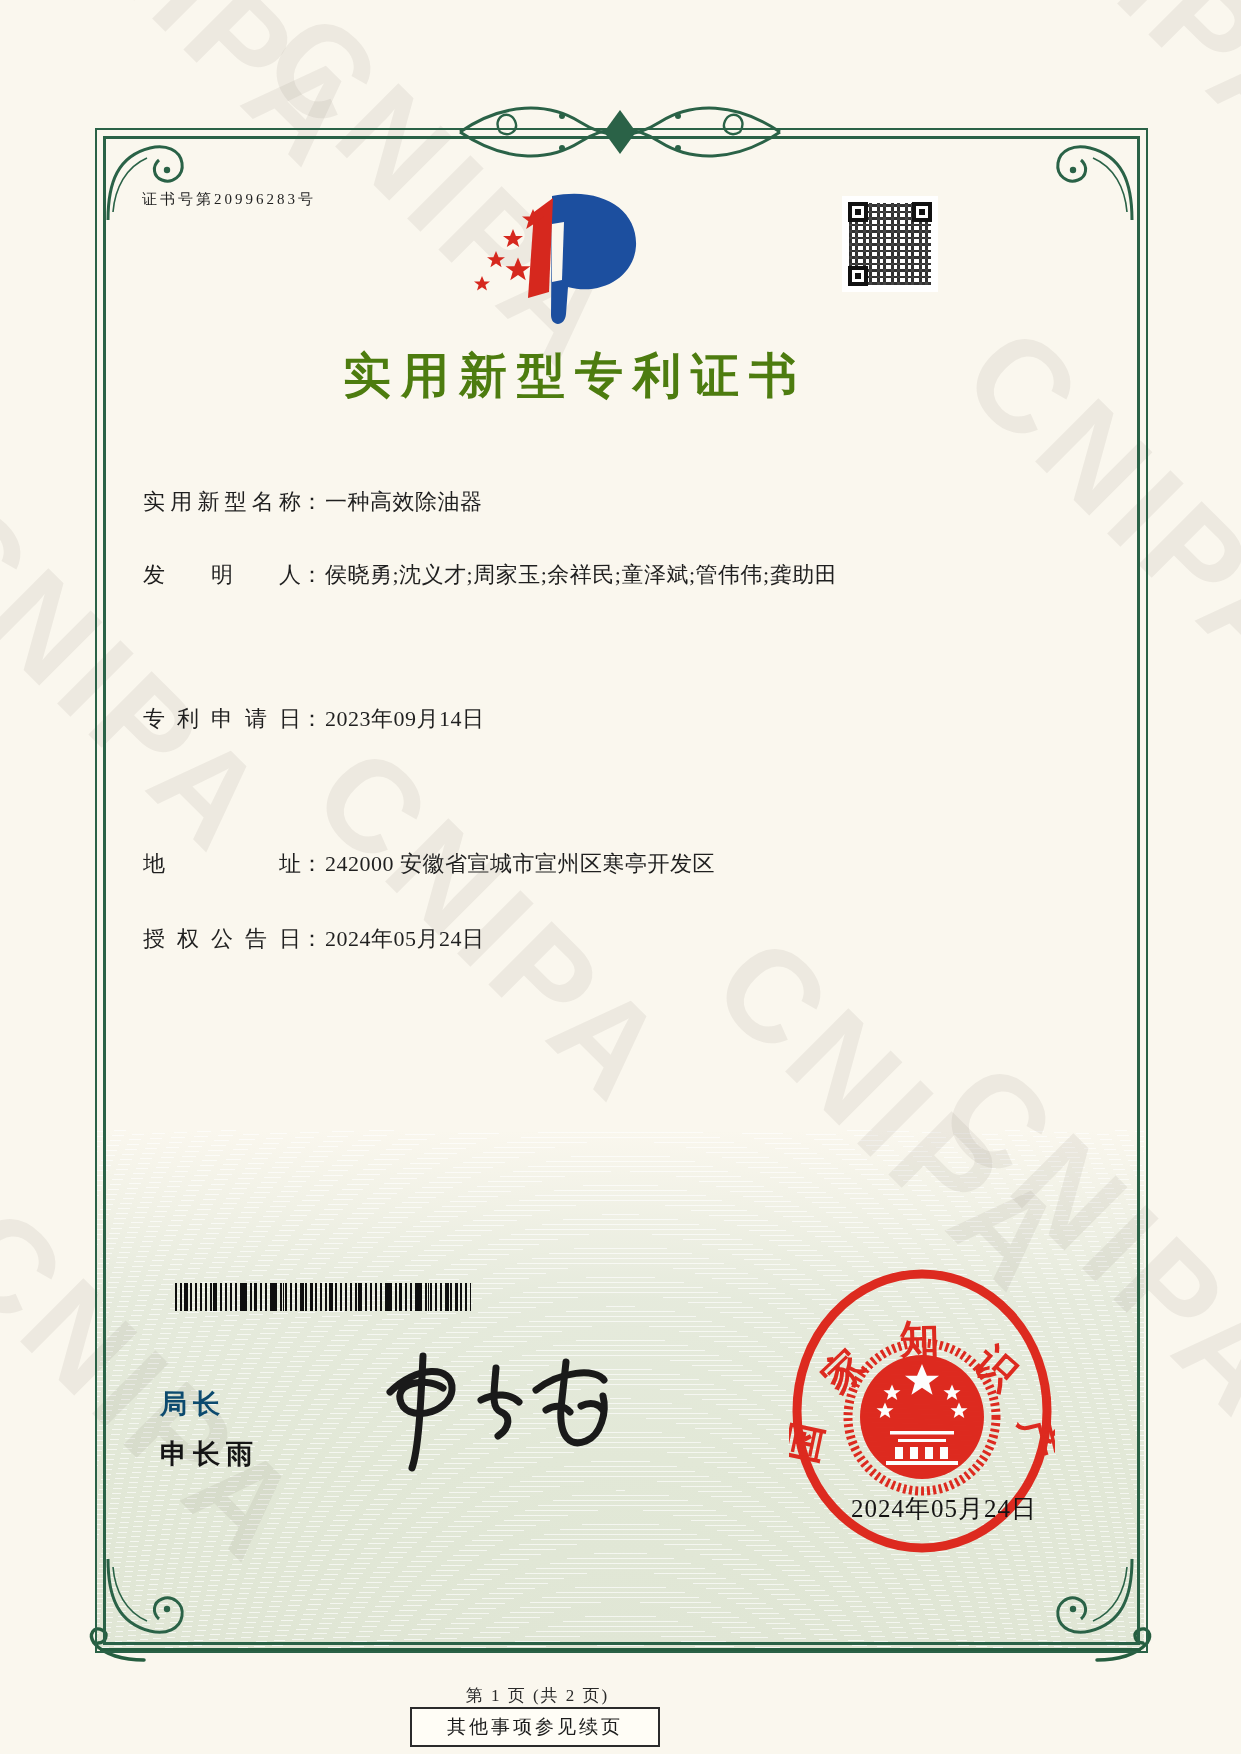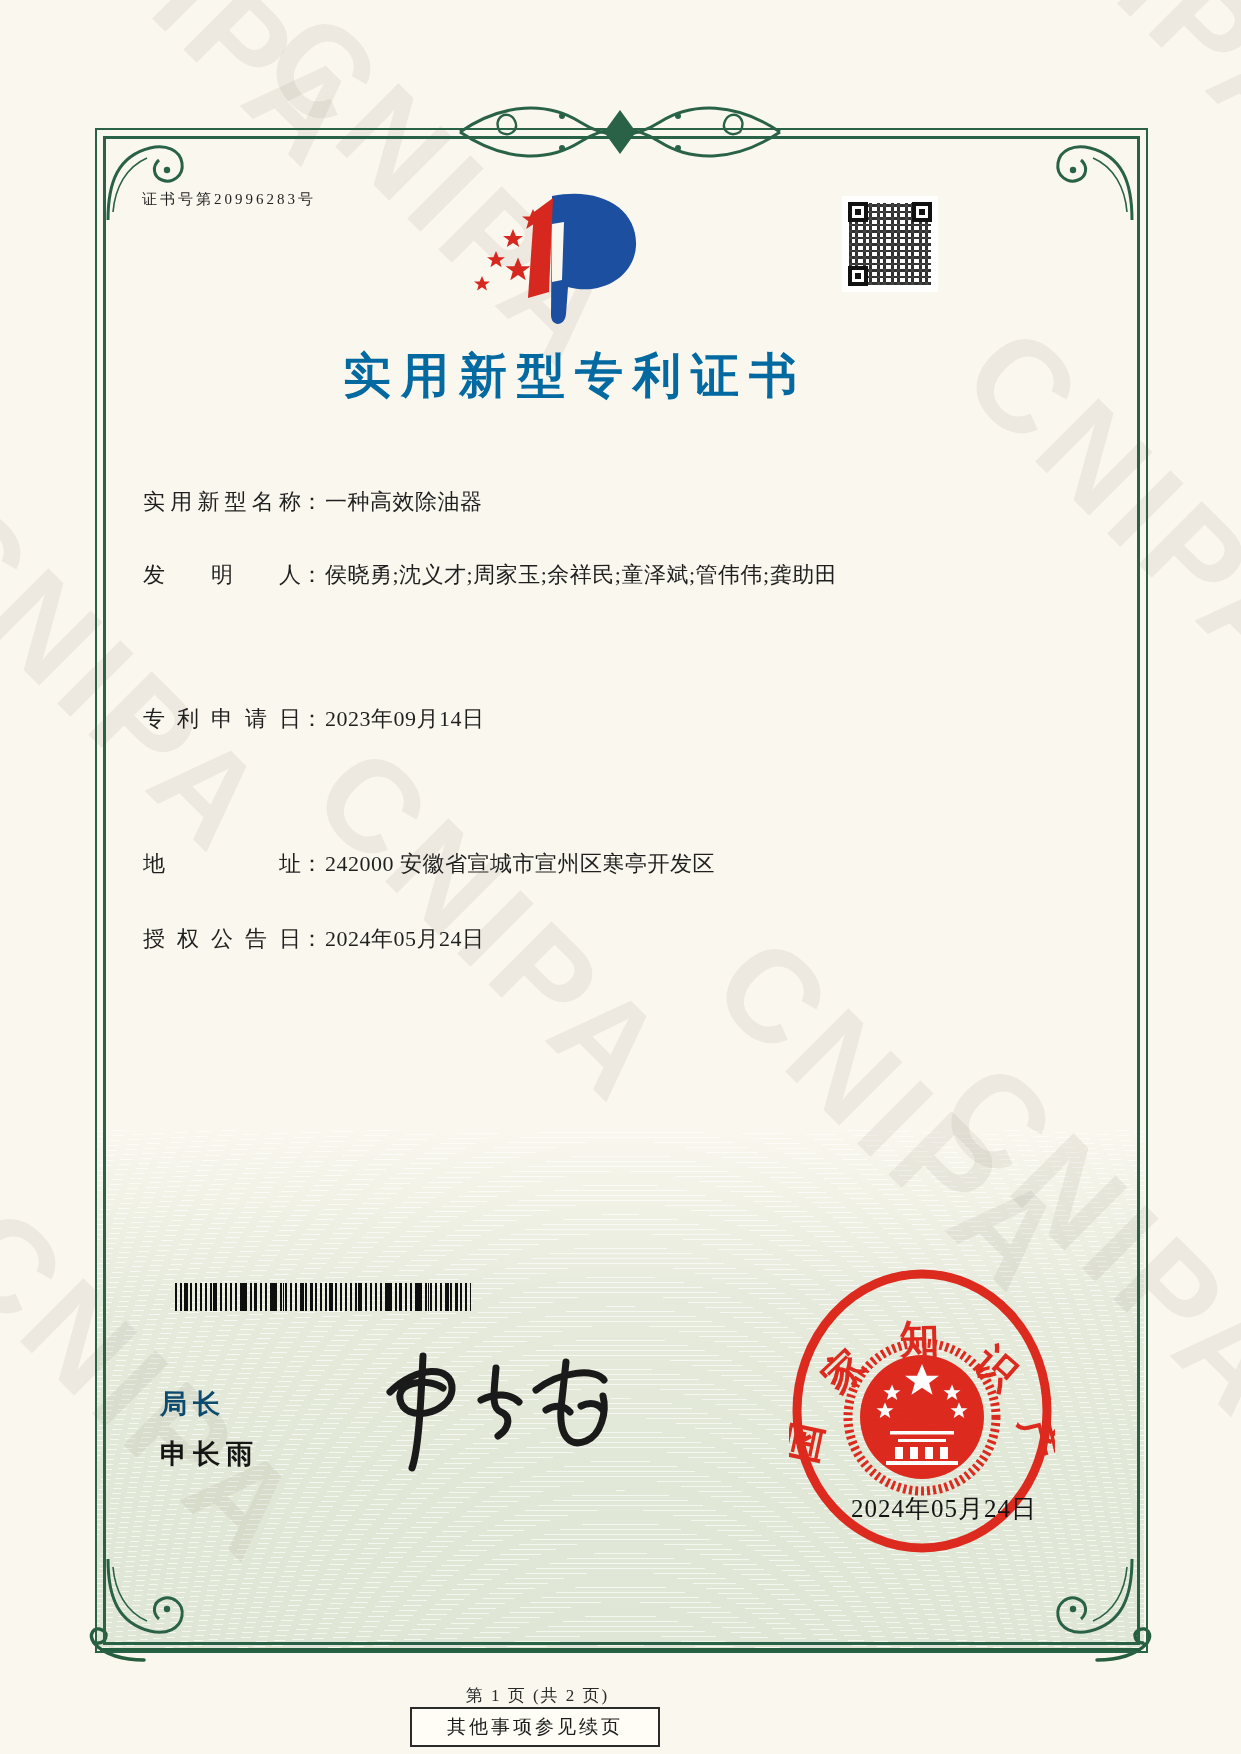--- a/index.html
+++ b/index.html
@@ -33,21 +33,21 @@
       padding:5px;z-index:5;box-sizing:border-box;}
   .qr-plaid{position:absolute;left:7px;top:7px;right:7px;bottom:7px;
       background:
         repeating-linear-gradient(0deg,#151515 0 3px,transparent 3px 7px,#151515 7px 9px,transparent 9px 13px),
         repeating-linear-gradient(90deg,#151515 0 3px,transparent 3px 6px,#151515 6px 9px,transparent 9px 14px);
       background-blend-mode:screen;opacity:.88;}
   .finder{position:absolute;width:20px;height:20px;border:4px solid #111;background:#fff;box-sizing:border-box;}
   .finder::after{content:"";position:absolute;left:3px;top:3px;width:6px;height:6px;background:#111;}
 
   .title{position:absolute;left:45px;top:344px;width:1060px;text-align:center;
-         font-size:48px;font-weight:700;letter-spacing:10px;color:#0369a1;z-index:5;}
+         font-size:48px;font-weight:700;letter-spacing:10px;color:#4d7c0f;z-index:5;}
 
   
   .frow{position:absolute;left:143px;width:900px;height:32px;font-size:22px;z-index:5;white-space:nowrap;}
   .flabel{display:inline-block;text-align:justify;text-align-last:justify;vertical-align:top;}
   .fcolon{display:inline-block;vertical-align:top;}
   .fval{display:inline-block;vertical-align:top;letter-spacing:.5px;margin-left:2px;}
   .pair2{position:absolute;left:417px;top:0;}
 
   
   .bodytext{position:absolute;left:128px;top:1000px;width:896px;z-index:5;

